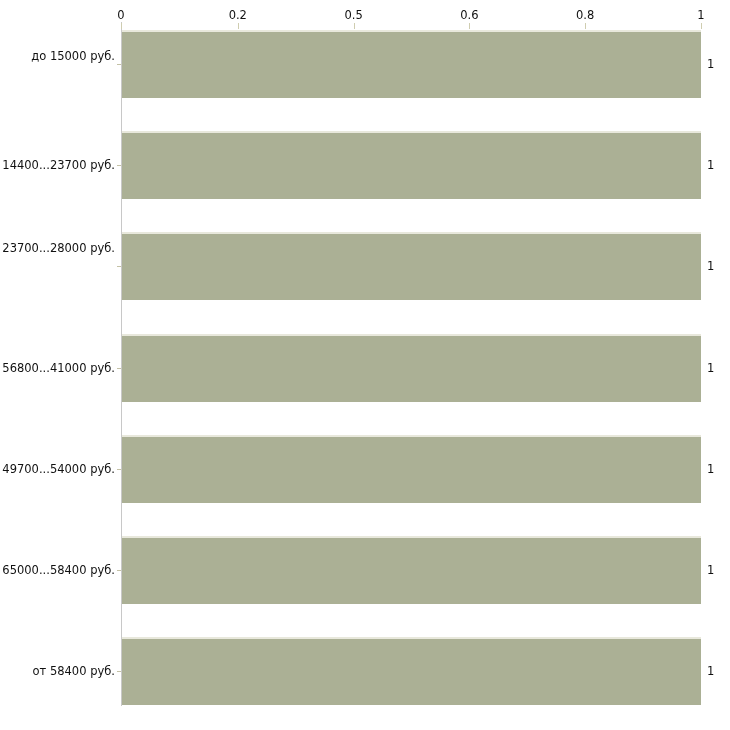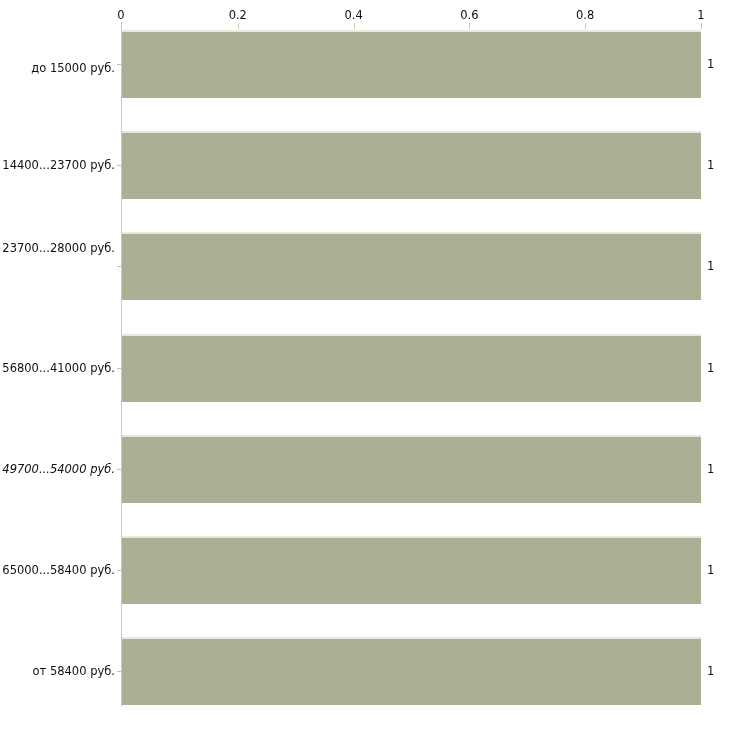--- a/index.html
+++ b/index.html
@@ -62,29 +62,29 @@
 </style>
 </head>
 <body>
 
 <div id="chart" style="color: rgb(17, 17, 17);">
     <div class="yaxis-line" style="left: 121px; top: 22px; height: 684px; background: rgb(200, 200, 200);"></div>
     <div class="xtick-label" style="left: 121px;">0</div>
     <div class="xtick-mark" style="left: 121px; background: rgb(207, 205, 176);"></div>
     <div class="xtick-label" style="left: 237.8px;">0.2</div>
     <div class="xtick-mark" style="left: 237.8px; background: rgb(207, 205, 176);"></div>
-    <div class="xtick-label" style="left: 353.6px;">0.4</div>
+    <div class="xtick-label" style="left: 353.6px;">0.5</div>
     <div class="xtick-mark" style="left: 353.6px; background: rgb(207, 205, 176);"></div>
     <div class="xtick-label" style="left: 469.4px;">0.6</div>
     <div class="xtick-mark" style="left: 469.4px; background: rgb(207, 205, 176);"></div>
     <div class="xtick-label" style="left: 585.2px;">0.8</div>
     <div class="xtick-mark" style="left: 585.2px; background: rgb(207, 205, 176);"></div>
     <div class="xtick-label" style="left: 701px;">1</div>
     <div class="xtick-mark" style="left: 701px; background: rgb(207, 205, 176);"></div>
-    <div class="row-label" style="top: 68px;">до 15000 руб.</div>
+    <div class="row-label" style="top: 56px;">до 15000 руб.</div>
     <div class="ytick-mark" style="left: 117px; top: 64px; background: rgb(196, 193, 166);"></div>
     <div class="bar" style="left: 122px; top: 30px; width: 579px; height: 68px; background: rgb(171, 176, 149);">
       <div class="bar-top-highlight" style="background: rgb(232, 232, 220);"></div>
     </div>
     <div class="value-label" style="left: 707px; top: 64px;">1</div>
     <div class="row-label" style="top: 165px;">14400...23700 руб.</div>
     <div class="ytick-mark" style="left: 117px; top: 165px; background: rgb(196, 193, 166);"></div>
     <div class="bar" style="left: 122px; top: 131px; width: 579px; height: 68px; background: rgb(171, 176, 149);">
       <div class="bar-top-highlight" style="background: rgb(232, 232, 220);"></div>
     </div>
@@ -94,21 +94,21 @@
     <div class="bar" style="left: 122px; top: 232px; width: 579px; height: 68px; background: rgb(171, 176, 149);">
       <div class="bar-top-highlight" style="background: rgb(232, 232, 220);"></div>
     </div>
     <div class="value-label" style="left: 707px; top: 266px;">1</div>
     <div class="row-label" style="top: 368px;">56800...41000 руб.</div>
     <div class="ytick-mark" style="left: 117px; top: 368px; background: rgb(196, 193, 166);"></div>
     <div class="bar" style="left: 122px; top: 334px; width: 579px; height: 68px; background: rgb(171, 176, 149);">
       <div class="bar-top-highlight" style="background: rgb(232, 232, 220);"></div>
     </div>
     <div class="value-label" style="left: 707px; top: 368px;">1</div>
-    <div class="row-label" style="top: 469px; font-style: italic;">49700...54000 руб.</div>
+    <div class="row-label" style="top: 469px;">49700...54000 руб.</div>
     <div class="ytick-mark" style="left: 117px; top: 469px; background: rgb(196, 193, 166);"></div>
     <div class="bar" style="left: 122px; top: 435px; width: 579px; height: 68px; background: rgb(171, 176, 149);">
       <div class="bar-top-highlight" style="background: rgb(232, 232, 220);"></div>
     </div>
     <div class="value-label" style="left: 707px; top: 469px;">1</div>
     <div class="row-label" style="top: 570px;">65000...58400 руб.</div>
     <div class="ytick-mark" style="left: 117px; top: 570px; background: rgb(196, 193, 166);"></div>
     <div class="bar" style="left: 122px; top: 536px; width: 579px; height: 68px; background: rgb(171, 176, 149);">
       <div class="bar-top-highlight" style="background: rgb(232, 232, 220);"></div>
     </div>

